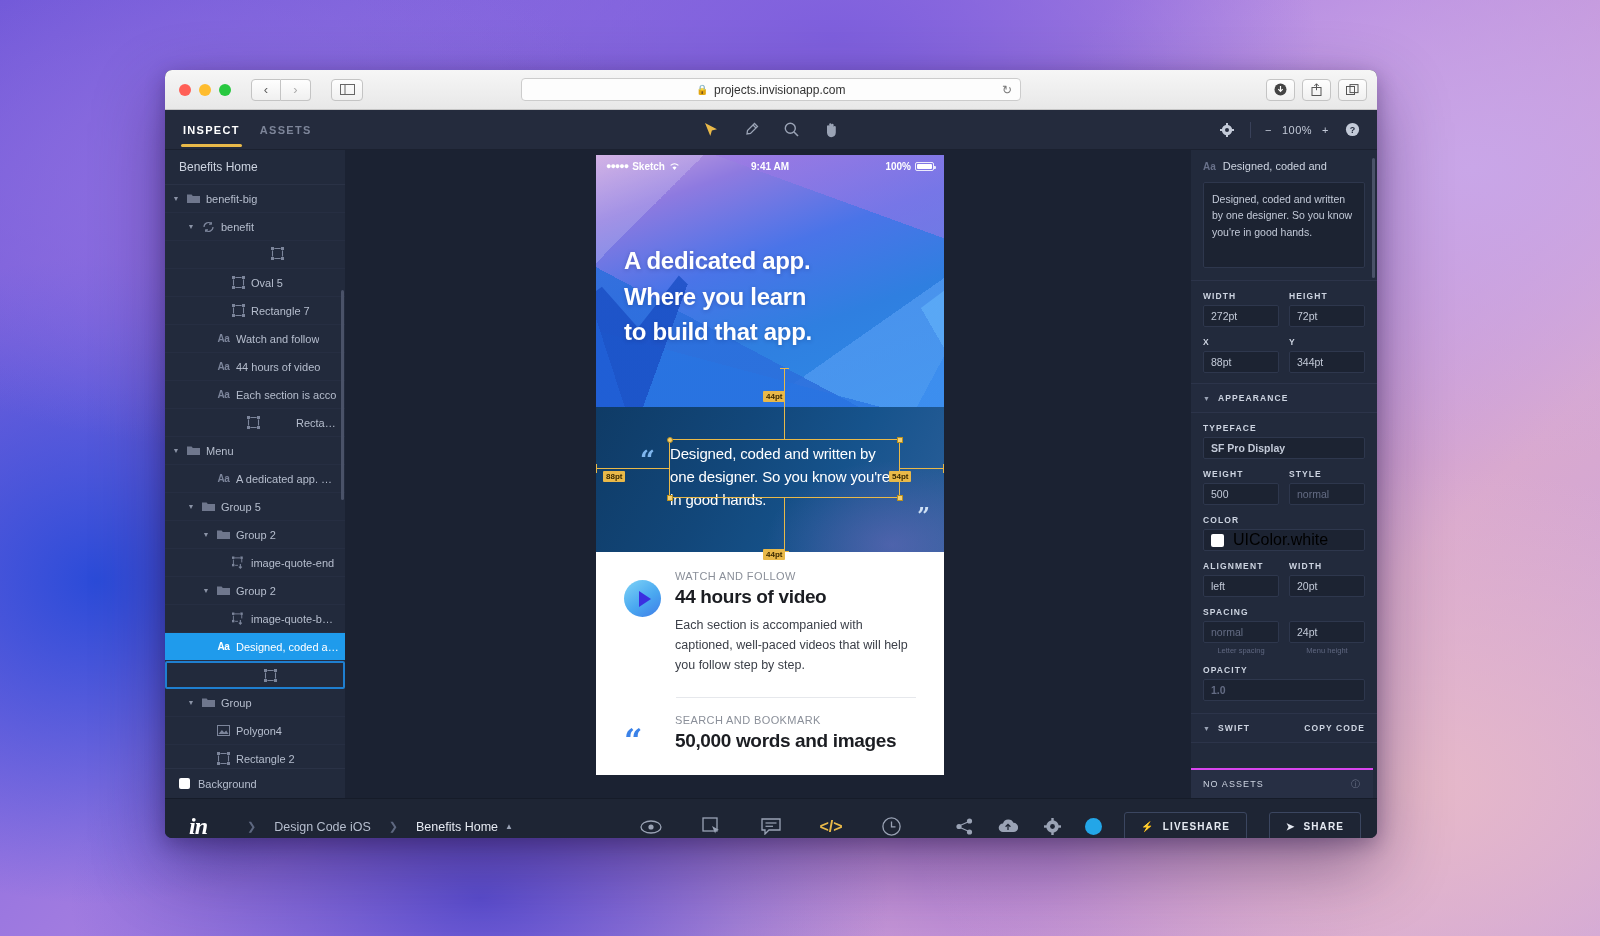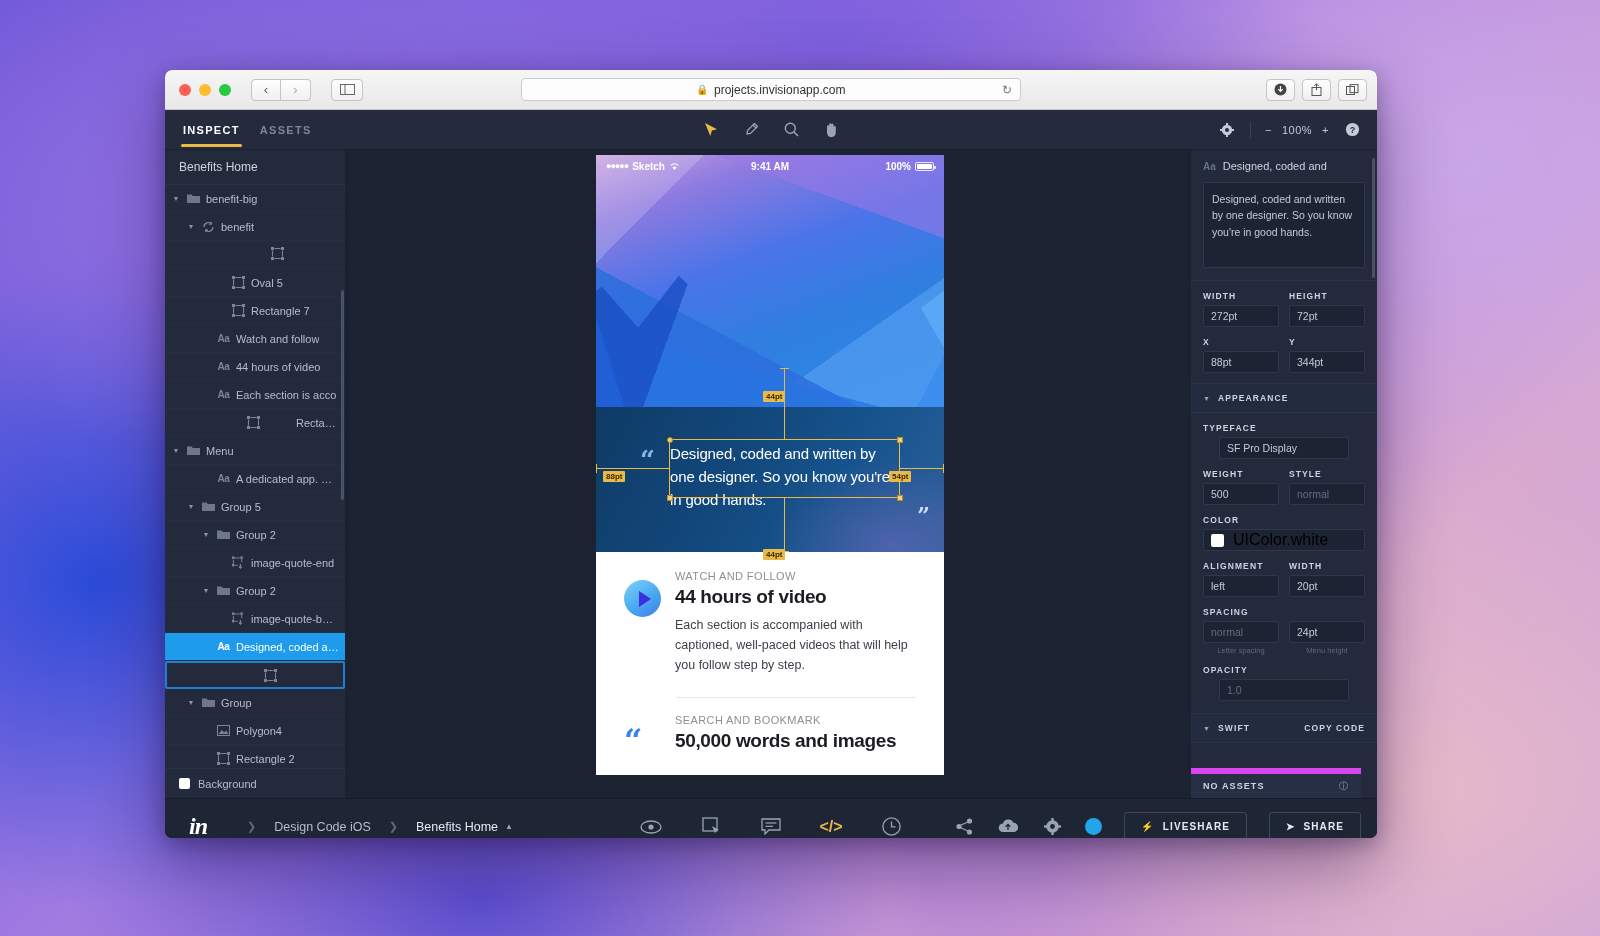--- a/index.html
+++ b/index.html
@@ -217,37 +217,37 @@
   }
   .sec-divider { height: 1px; background: #2c344a; margin: 12px 0 0; }
   .grid2 { display: flex; padding: 0 12px; gap: 10px; }
   .fld { flex: 1; min-width: 0; }
   .flabel { font-size: 8.5px; letter-spacing: 1.1px; font-weight: bold; color: #cdd4e1; margin: 10px 0 4px; }
   .finput {
     height: 22px; background: #1c2332; border: 1px solid #2e374d; border-radius: 2px;
     display: flex; align-items: center; padding: 0 7px; font-size: 10.5px; color: #c3cad8;
   }
   .finput.dim { color: #646c84; }
-  .finput.wide { margin: 0 28px; }
+  .finput.wide { margin: 0 12px; font-weight: bold; }
   .sec-title {
     display: flex; align-items: center; gap: 7px; padding: 9px 12px;
     font-size: 8.5px; letter-spacing: 1.1px; font-weight: bold; color: #cdd4e1;
     border-top: 1px solid #2c344a; border-bottom: 1px solid #2c344a; margin-top: 10px;
     background: #232b3e;
   }
   .sec-title .tri { font-size: 7px; color: #9aa3b5; }
   .sec-title .right { margin-left: auto; color: #cdd4e1; }
   .colorrow { display: flex; align-items: center; gap: 9px; height: 22px; background: #1c2332; border: 1px solid #2e374d; border-radius: 2px; margin: 0 12px; padding: 0 7px; }
   .colorsw { width: 13px; height: 13px; background: #fff; border-radius: 2px; }
   .sublabel { font-size: 7.5px; color: #5f6780; margin-top: 3px; }
   .noassets {
-    position: absolute; bottom: 0; left: 0; right: 16px; height: 30px;
+    position: absolute; bottom: 0; left: 0; right: 4px; height: 30px;
     background: #272f44; display: flex; align-items: center; padding: 0 12px;
-    font-size: 9px; letter-spacing: 1.1px; font-weight: bold; color: #cdd4e1;
-    border-top: 6px solid #d946ef;
+    font-size: 9px; letter-spacing: 1.1px; font-weight: normal; color: #cdd4e1;
+    border-top: 2px solid #d946ef;
   }
   .noassets .right { margin-left: auto; color: #6b7388; }
   .insp-scroll { position:absolute; right:2px; top:8px; width:3px; height:120px; background:#4a5268; border-radius:2px;}
 
   
   .footer {
     height: 56px; background: #1e2534; display: flex; align-items: center;
     position: relative; border-top: 1px solid #161c29;
   }
   .logo { font-family: "Liberation Serif", serif; font-style: italic; font-weight: bold; font-size: 24px; color: #fff; padding-left: 24px; letter-spacing: -1px;}
@@ -625,20 +625,25 @@
                 <path d="M5.5 8l-2-2.6a3.2 3.2 0 014 0z" fill="#fff"></path>
                 <path d="M1.6 3.4a6 6 0 017.8 0" stroke="#fff" fill="none" stroke-width="1.1"></path>
               </svg>
             </div>
             <span class="sb-center">9:41 AM</span>
             <div class="sb-right">
               <span>100%</span>
               <span class="battery"></span>
             </div>
           </div>
+          <div class="hero-h1">
+            <div>A dedicated app.</div>
+            <div>Where you learn</div>
+            <div>to build that app.</div>
+          </div>
         </div>
 
         <div class="quote-panel">
           <span class="qmark-open">“</span>
           <span class="qmark-close">”</span>
           <div class="quote-text">Designed, coded and written by one designer. So you know you're in good hands.</div>
 
           <div class="selbox">
             <span class="hnd tl"></span>
             <span class="hnd tr"></span>

